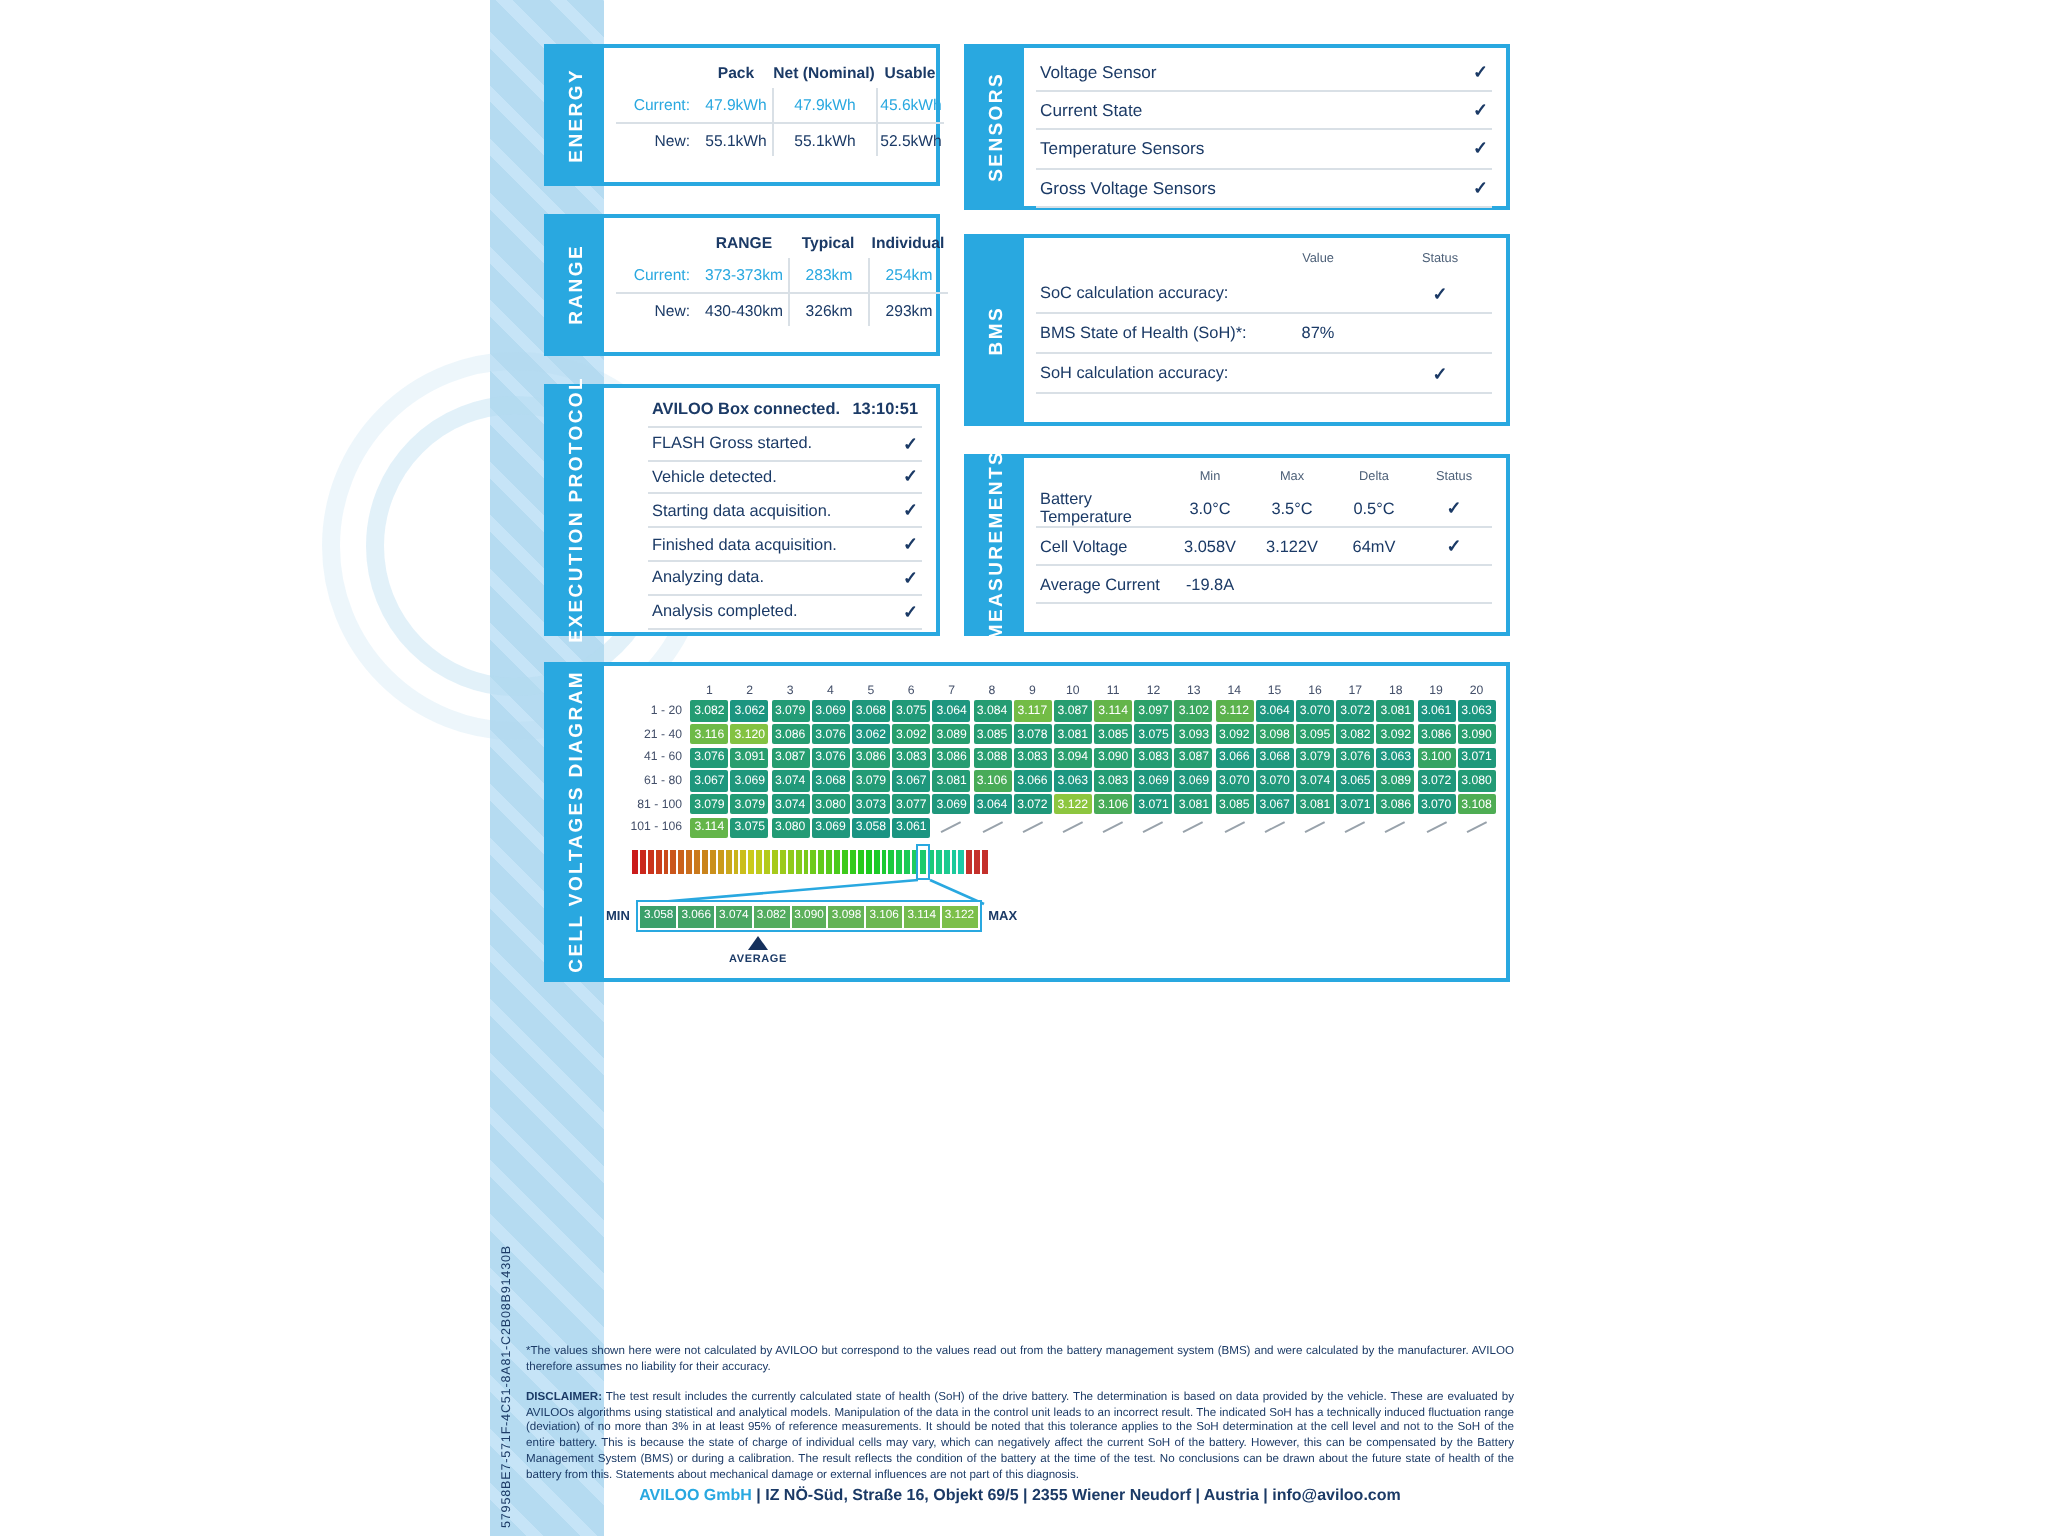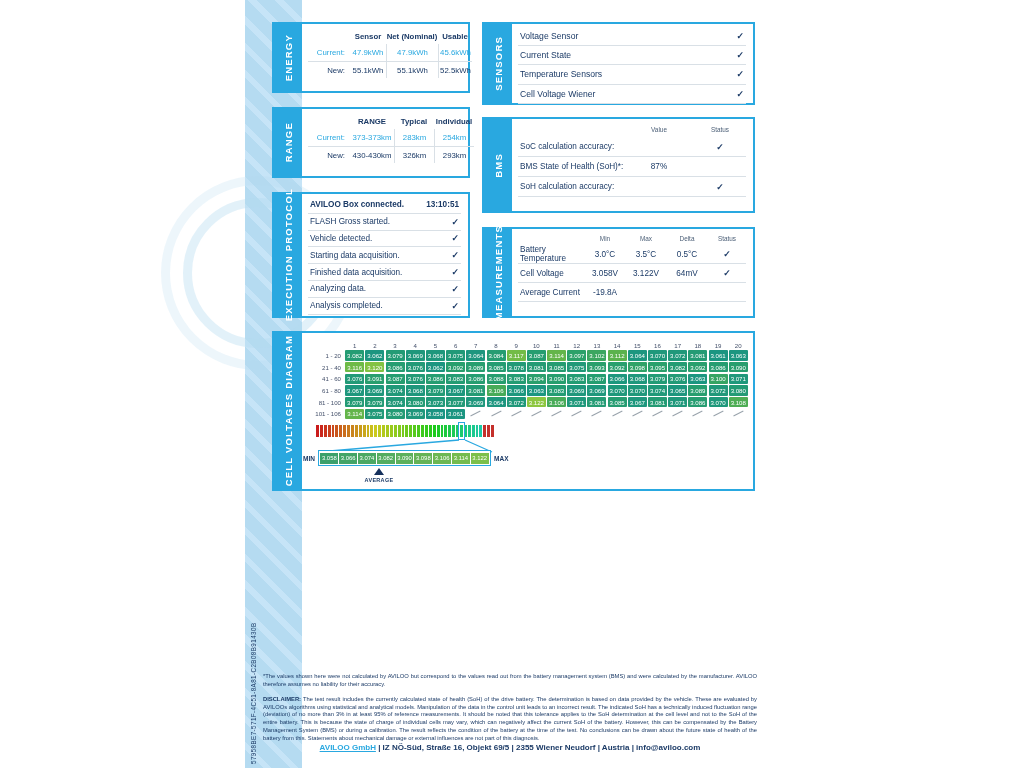--- a/index.html
+++ b/index.html
@@ -36,21 +36,21 @@
   #range-table{grid-template-columns:42px 44px 40px 40px;}
   .kv-cell{display:flex;align-items:center;justify-content:center;height:17px;box-sizing:border-box;}
   .kv-head{font-weight:bold;height:15px;}
   .kv-label{justify-content:flex-end;padding-right:5px;}
   .kv-sep{border-left:1px solid #d9e0e6;}
   .kv-topline{border-top:1px solid #d9e0e6;}
   .accent{color:#29a8e0;}
 
   
   .list-row{display:flex;justify-content:space-between;align-items:center;border-bottom:1px solid #d9e0e6;padding:0 2px;box-sizing:border-box;}
-  .proto-row{height:16.8px;font-size:8.2px;}
+  .proto-row{height:16.8px;font-size:8.2px;margin-left:16px;}
   .sensor-row{height:19.2px;font-size:8.6px;}
   .bold{font-weight:bold;}
   .check{color:#1b3a66;font-weight:bold;font-size:9px;}
 
   
   .colhead-row{display:flex;align-items:center;font-size:6.4px;color:#4d6078;}
   .tbl-row{display:flex;align-items:center;border-bottom:1px solid #d9e0e6;font-size:8.2px;}
   .bms-head{height:15px;}
   .bms-row{height:19px;}
   .bms-label{flex:1;padding-left:2px;}
@@ -86,37 +86,37 @@
   
   .serial{
     position:absolute;left:250px;top:588px;height:176px;width:13px;z-index:2;
     writing-mode:vertical-rl;transform:rotate(180deg);
     font-size:6.3px;color:#1b3a66;letter-spacing:.4px;white-space:nowrap;
   }
   .footnote,.disclaimer{position:absolute;left:263px;width:494px;font-size:5.8px;line-height:1.33;text-align:justify;color:#1b3a66;z-index:2;}
   .footnote{top:673px;}
   .disclaimer{top:696px;}
   .footer{position:absolute;left:263px;top:743px;width:494px;text-align:center;font-size:8px;font-weight:bold;color:#1b3a66;z-index:2;}
-  .footer .company{color:#29a8e0;text-decoration:underline;}
+  .footer .company{color:#29a8e0;}
 </style>
 </head>
 <body>
 
 <div class="stripe"></div>
 <div class="ring ring1"></div>
 <div class="ring ring2"></div>
 
 <div class="panel" id="panel-energy">
   <div class="band">
       <div class="band-text">ENERGY</div>
     </div>
   <div class="content">
       <div class="kv-grid" id="energy-table">
         <div class="kv-cell kv-head"></div>
-        <div class="kv-cell kv-head">Sensor</div>
+        <div class="kv-cell kv-head">Pack</div>
         <div class="kv-cell kv-head">Net (Nominal)</div>
         <div class="kv-cell kv-head">Usable</div>
         <div class="kv-cell kv-label accent">Current:</div>
         <div class="kv-cell kv-val accent">47.9kWh</div>
         <div class="kv-cell kv-val accent kv-sep">47.9kWh</div>
         <div class="kv-cell kv-val accent kv-sep">45.6kWh</div>
         <div class="kv-cell kv-label kv-topline">New:</div>
         <div class="kv-cell kv-val kv-topline">55.1kWh</div>
         <div class="kv-cell kv-val kv-topline kv-sep">55.1kWh</div>
         <div class="kv-cell kv-val kv-topline kv-sep">52.5kWh</div>
@@ -193,21 +193,21 @@
       </div>
       <div class="list-row sensor-row">
         <span>Current State</span>
         <span class="check">✓</span>
       </div>
       <div class="list-row sensor-row">
         <span>Temperature Sensors</span>
         <span class="check">✓</span>
       </div>
       <div class="list-row sensor-row">
-        <span>Cell Voltage Wiener</span>
+        <span>Gross Voltage Sensors</span>
         <span class="check">✓</span>
       </div>
     </div>
 </div>
 
 <div class="panel" id="panel-bms">
   <div class="band">
       <div class="band-text">BMS</div>
     </div>
   <div class="content" id="bms-table">

